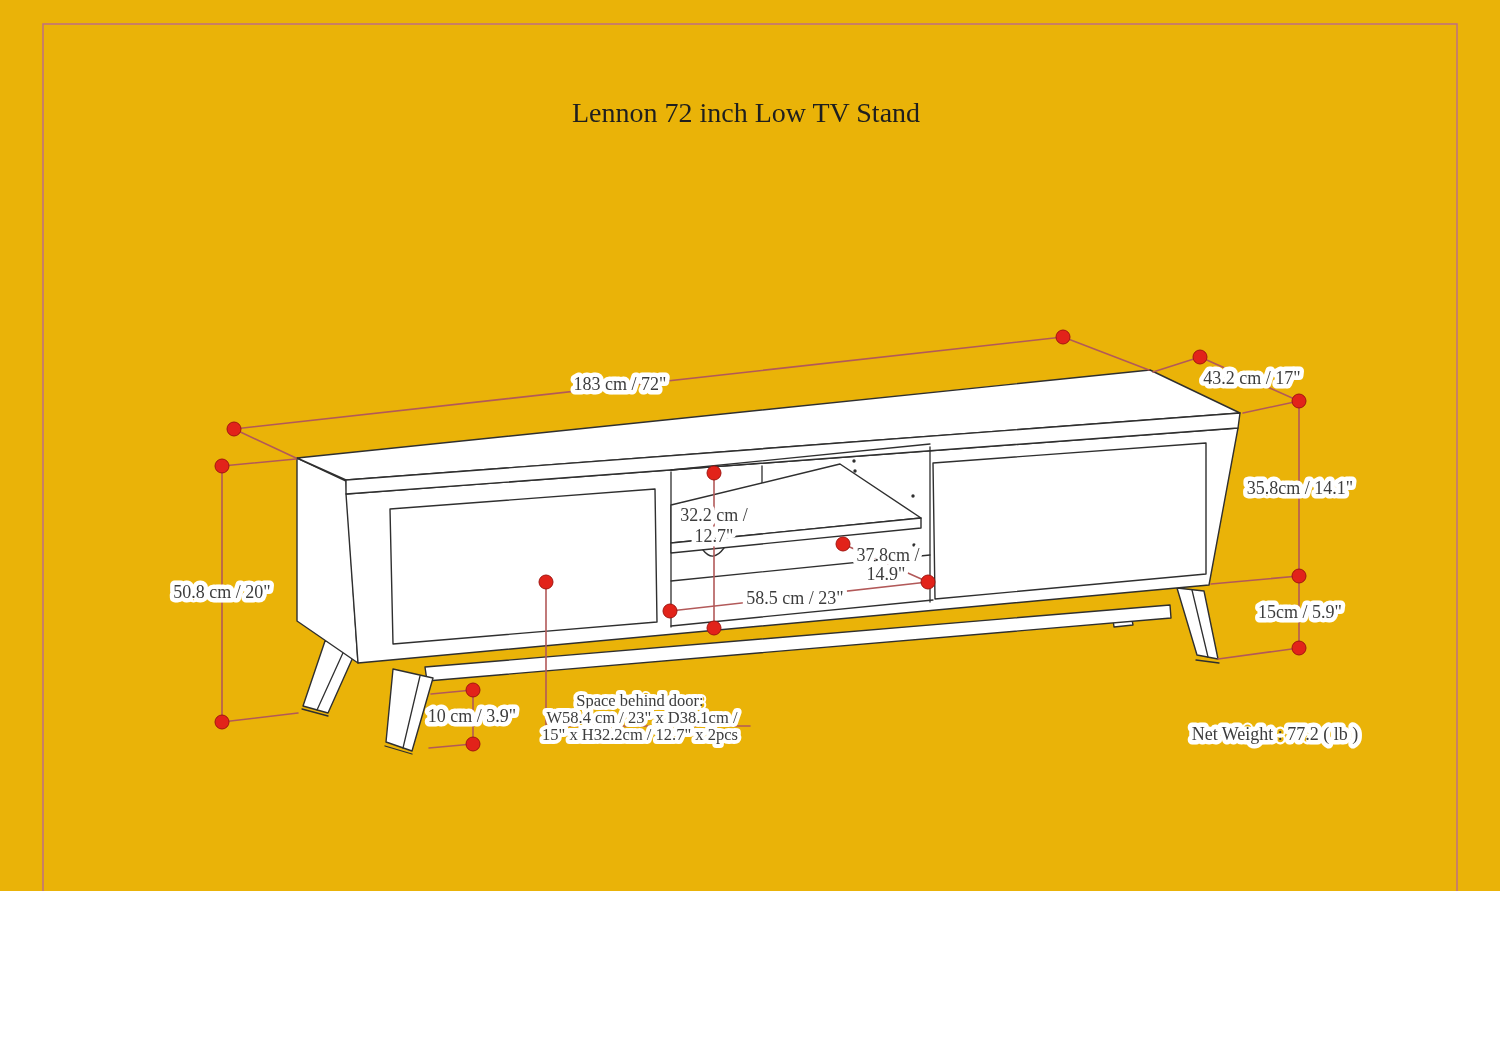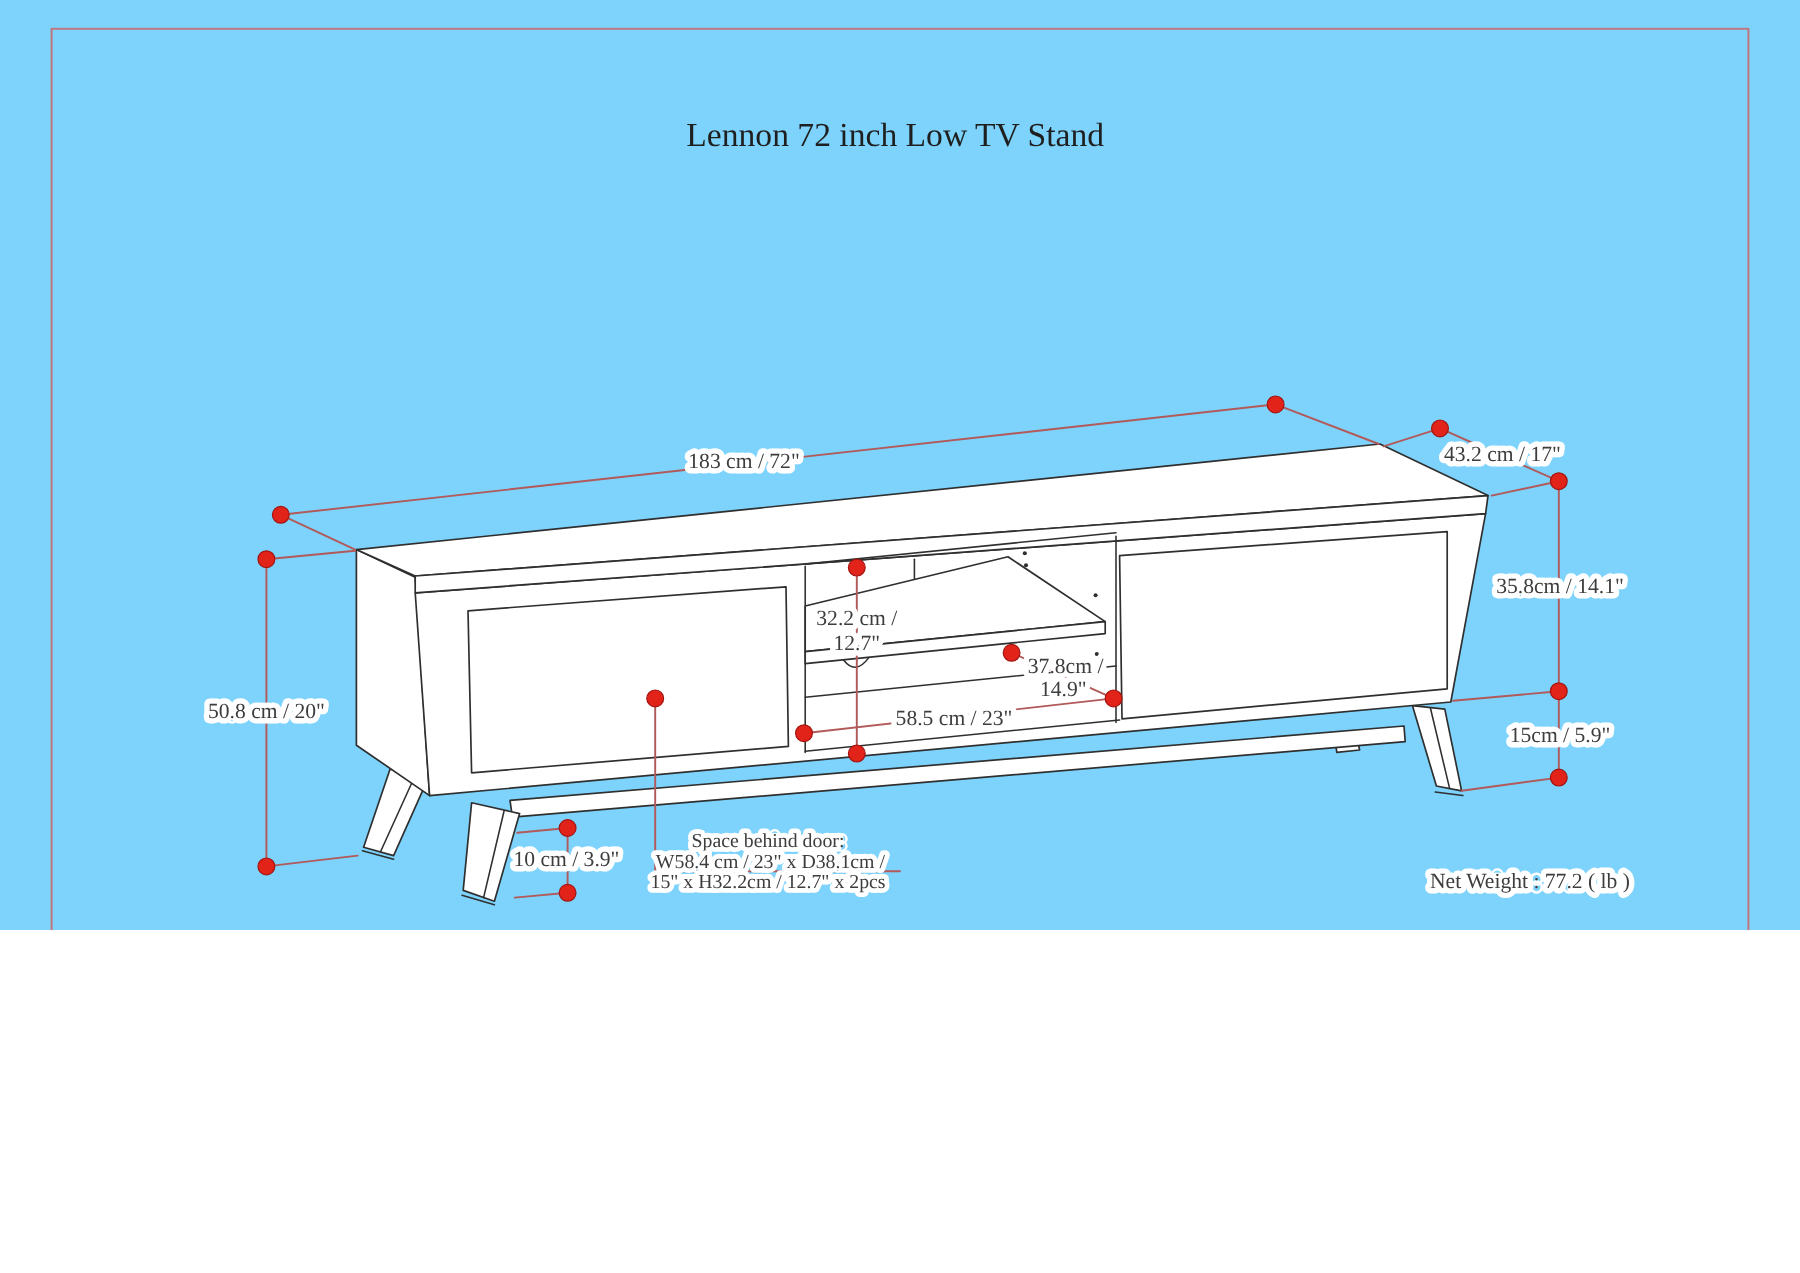--- a/index.html
+++ b/index.html
@@ -1,16 +1,16 @@
 <!DOCTYPE html>
 <html><head>
 <meta charset="utf-8">
 <style>
   html,body{margin:0;padding:0;background:#ffffff;}
-  .stage{position:relative;width:1500px;height:775px;background:#7dd3fc;overflow:hidden;}
+  .stage{position:relative;width:1500px;height:891px;background:#eab308;overflow:hidden;}
   svg{position:absolute;left:0;top:0;}
   text{font-family:"Liberation Serif","DejaVu Serif",serif;fill:#3d3d3d;}
   .title-text{font-size:28px;fill:#1f1f1f;}
   .dim-label{font-size:18px;paint-order:stroke;stroke:#ffffff;stroke-width:9px;stroke-linejoin:round;}
   .dim-label-sm{font-size:16.5px;paint-order:stroke;stroke:#ffffff;stroke-width:8px;stroke-linejoin:round;}
   .furniture{stroke:#2f2f2f;stroke-width:1.4;fill:#ffffff;stroke-linejoin:round;stroke-linecap:round;}
   .furniture-line{stroke:#2f2f2f;stroke-width:1.3;fill:none;stroke-linecap:round;}
   .redline{stroke:#b25959;stroke-width:1.6;fill:none;stroke-linecap:round;}
   .dot{fill:#e2231a;stroke:#a31510;stroke-width:1;}
   .pin{fill:#2f2f2f;}

